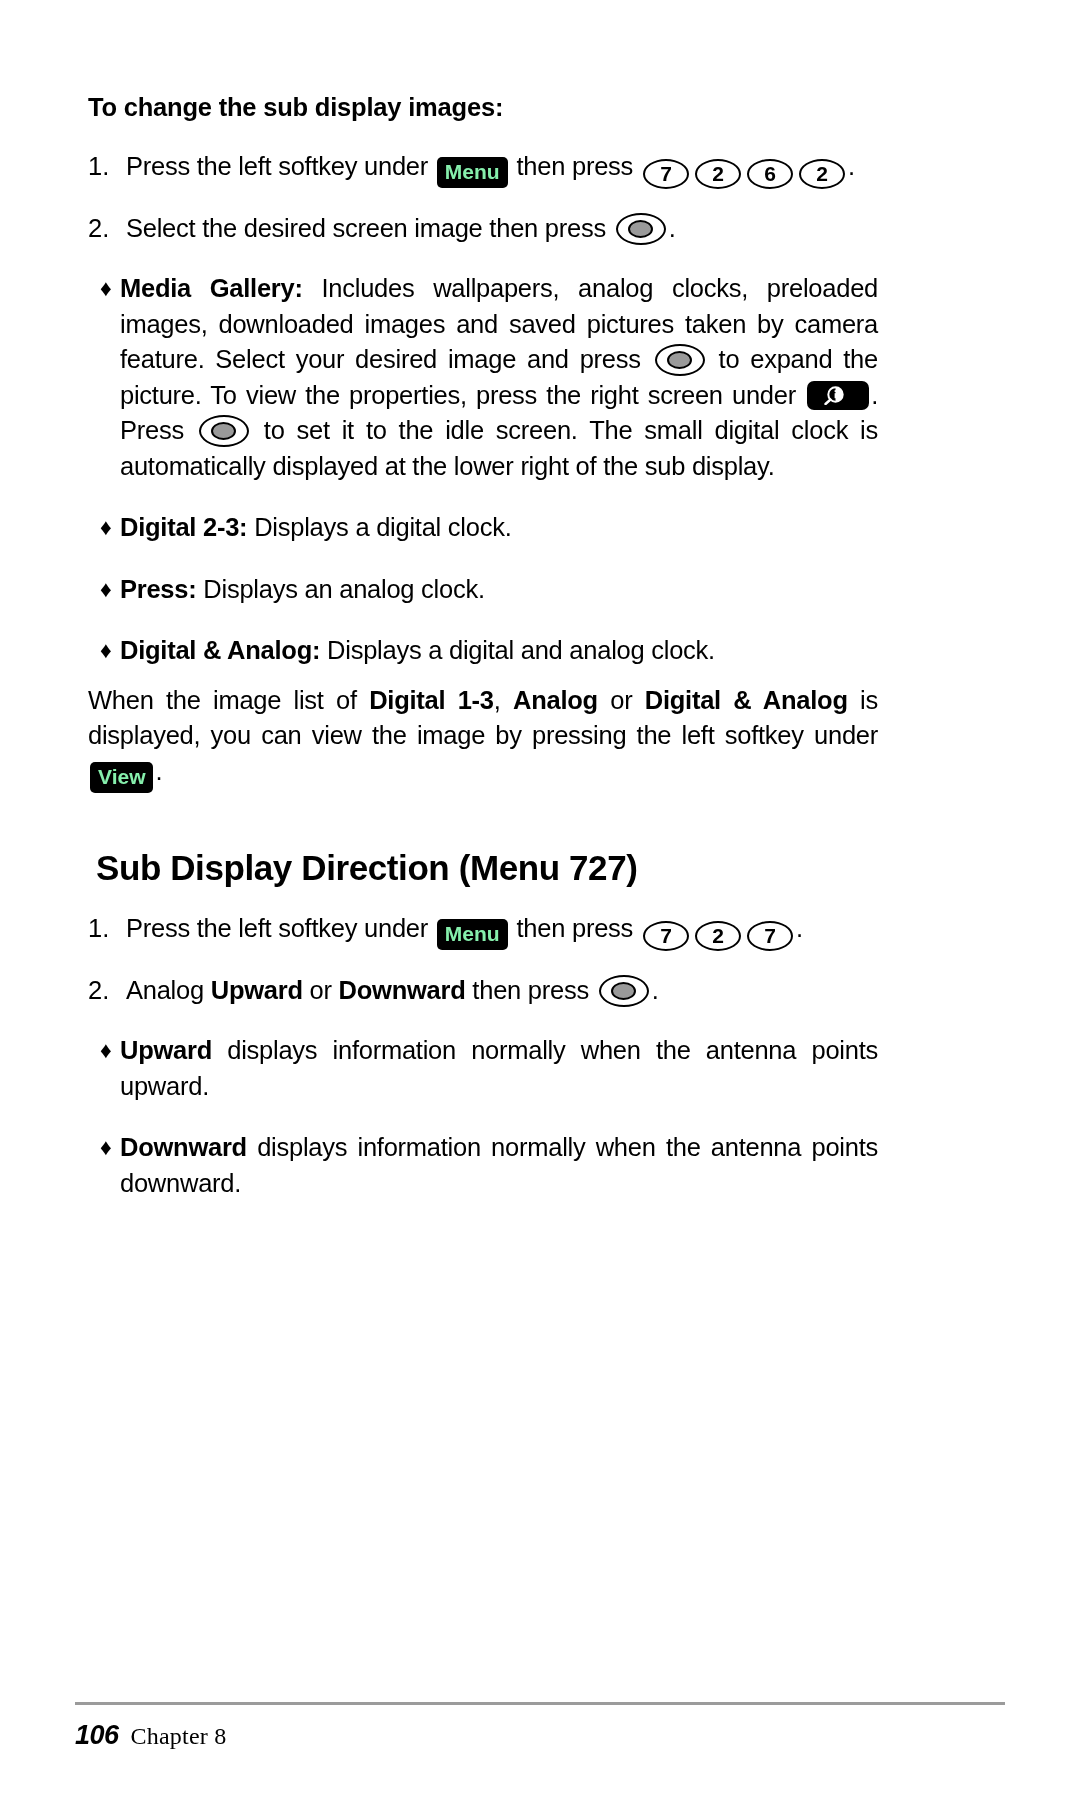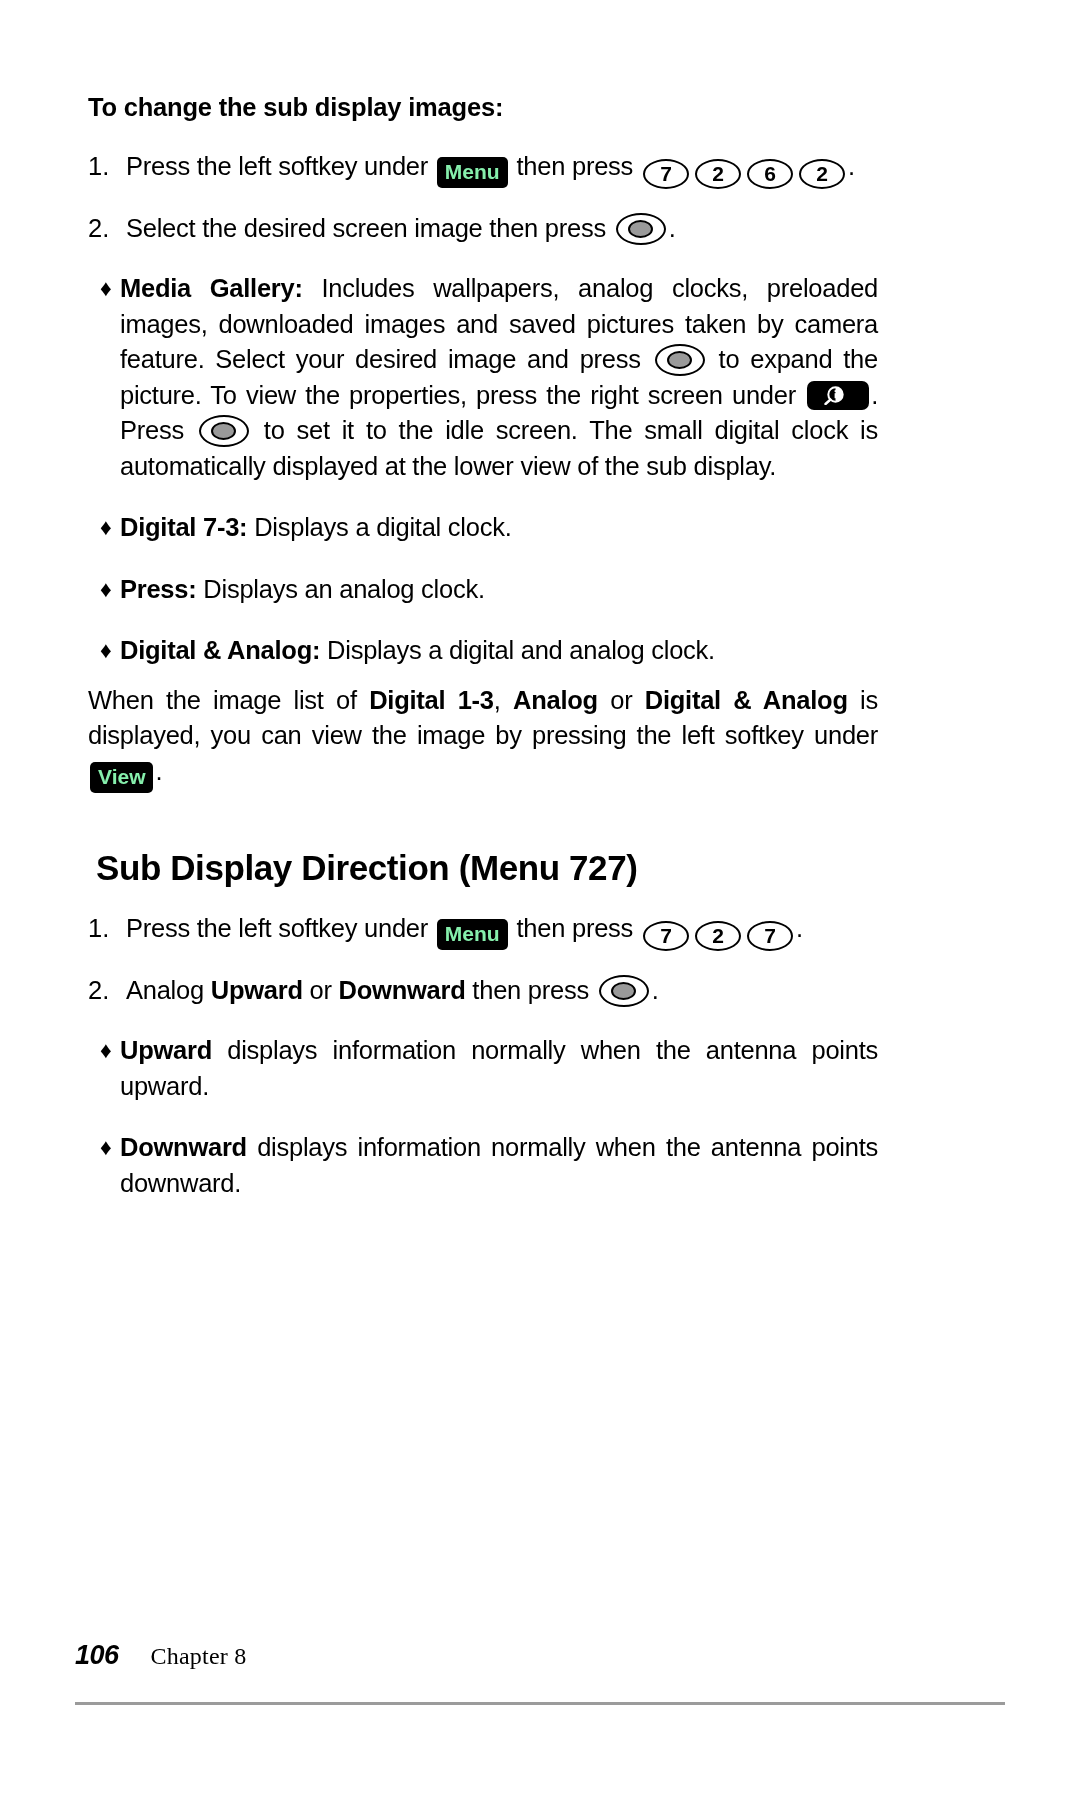--- a/index.html
+++ b/index.html
@@ -174,32 +174,32 @@
     position: absolute;
     left: 75px;
     top: 1702px;
     width: 930px;
     height: 3px;
     background: #9b9b9b;
   }
   .footer {
     position: absolute;
     left: 75px;
-    top: 1640px;
+    top: 1720px;
     display: flex;
     align-items: baseline;
   }
   .footer-page {
     font-size: 27px;
     font-weight: bold;
     font-style: italic;
     letter-spacing: -0.5px;
   }
   .footer-chapter {
-    margin-left: 32px;
+    margin-left: 12px;
     font-size: 24px;
     font-family: "Liberation Serif", serif;
     letter-spacing: 0.2px;
   }
 </style>
 </head>
 <body>
 
 <div class="page">
   <div class="content">
@@ -219,26 +219,26 @@
     <div class="bullet-item">
       <div class="bullet-mark">♦</div>
       <div class="bullet-body"><span class="b">Media Gallery:</span><span> Includes wallpapers, analog clocks, preloaded images, downloaded images and saved pictures taken by camera feature. Select your desired image and press </span><span class="okkey"></span><span> to expand the picture. To view the properties, press the right screen under </span><span class="iconbadge">
             <svg width="34" height="20" viewBox="0 0 34 20">
               <circle cx="14.5" cy="9.5" r="7.2" fill="none" stroke="#ffffff" stroke-width="2"></circle>
               <line x1="9.5" y1="14.5" x2="4.5" y2="19" stroke="#ffffff" stroke-width="2.4" stroke-linecap="round"></line>
               <path d="M14.5 2.3 A7.2 7.2 0 0 1 14.5 16.7 Z" fill="#ffffff"></path>
               <rect x="13.6" y="5.2" width="1.8" height="1.8" fill="#ffffff"></rect>
               <rect x="13.6" y="8.2" width="1.8" height="5" fill="#ffffff"></rect>
             </svg>
-          </span><span>. Press </span><span class="okkey"></span><span> to set it to the idle screen. The small digital clock is automatically displayed at the lower view of the sub display.</span></div>
-    </div>
-
-    <div class="bullet-item">
-      <div class="bullet-mark">♦</div>
-      <div class="bullet-body nojust"><span class="b">Digital 7-3:</span><span> Displays a digital clock.</span></div>
+          </span><span>. Press </span><span class="okkey"></span><span> to set it to the idle screen. The small digital clock is automatically displayed at the lower right of the sub display.</span></div>
+    </div>
+
+    <div class="bullet-item">
+      <div class="bullet-mark">♦</div>
+      <div class="bullet-body nojust"><span class="b">Digital 2-3:</span><span> Displays a digital clock.</span></div>
     </div>
 
     <div class="bullet-item">
       <div class="bullet-mark">♦</div>
       <div class="bullet-body nojust"><span class="b">Press:</span><span> Displays an analog clock.</span></div>
     </div>
 
     <div class="bullet-item">
       <div class="bullet-mark">♦</div>
       <div class="bullet-body nojust"><span class="b">Digital &amp; Analog:</span><span> Displays a digital and analog clock.</span></div>

